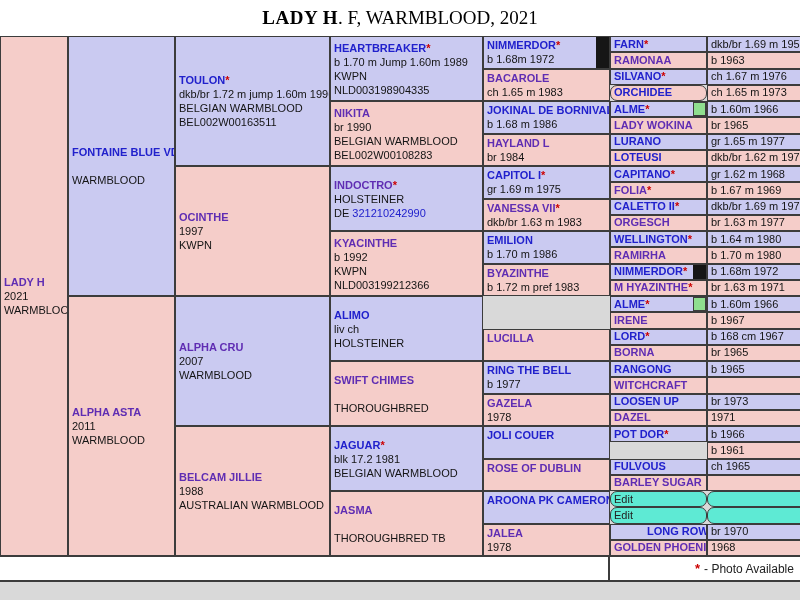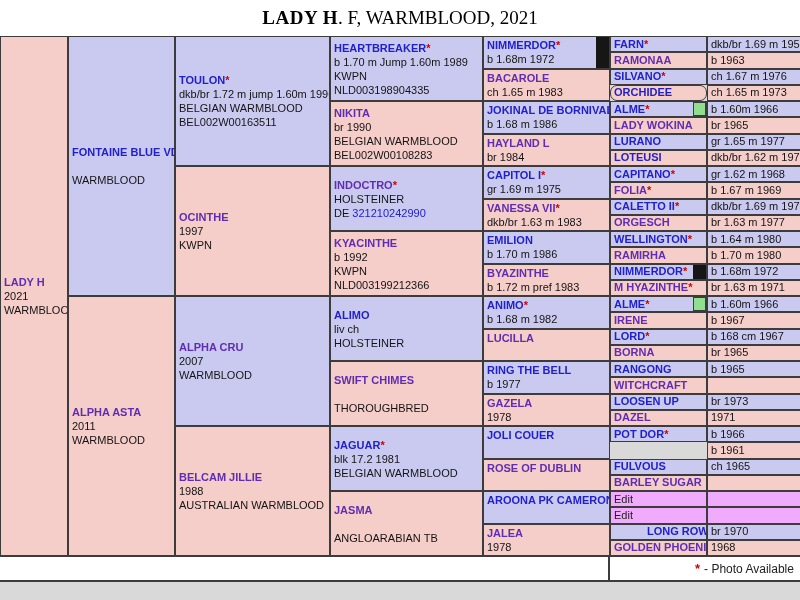--- a/index.html
+++ b/index.html
@@ -10,21 +10,21 @@
             font-family:"Liberation Serif",serif;font-size:19px;color:#000;}
   .titlebar .tname{font-weight:bold;letter-spacing:.5px;}
   #grid{position:absolute;top:36px;left:0;width:887px;height:520px;display:grid;
         grid-template-columns:68px 107px 155px 153px 127px 97px 180px;
         grid-auto-rows:16.25px;}
   .cell{position:relative;box-sizing:border-box;border:1px solid #3c3c3c;
         display:flex;flex-direction:column;justify-content:center;
         padding-left:3px;overflow:hidden;}
   .lav{background:#cacaf1;}
   .pink{background:#f5cdc9;}
-  .whitebg{background:#f0abfc;}
+  .whitebg{background:#5eead4;border-radius:7px;}
   .hname{font-size:11px;font-weight:bold;text-decoration:none;line-height:14px;white-space:nowrap;}
   .g6 .hname{line-height:13px;}
   .blue{color:#2121cc;}
   .purple{color:#5f2db3;}
   .editlink{color:#222;font-weight:normal;font-size:11px;text-decoration:none;line-height:13px;}
   .star{color:#cc0000;font-weight:bold;}
   .line{font-size:11px;color:#141414;line-height:14px;min-height:14px;white-space:nowrap;}
   .g6 .line{line-height:13px;min-height:13px;}
   .idlink{color:#2121cc;text-decoration:none;}
   .thumb{position:absolute;right:0;top:0;bottom:0;width:13px;}
@@ -117,21 +117,21 @@
         <div class="line">THOROUGHBRED</div>
       </div>
       <div class="cell lav" style="grid-area: 25 / 4 / span 4;">
         <a class="hname blue">JAGUAR<span class="star">*</span></a>
         <div class="line">blk 17.2 1981</div>
         <div class="line">BELGIAN WARMBLOOD</div>
       </div>
       <div class="cell pink" style="grid-area: 29 / 4 / span 4;">
         <a class="hname purple">JASMA<span class="star"></span></a>
         <div class="line"></div>
-        <div class="line">ANGLOARABIAN TB</div>
+        <div class="line">THOROUGHBRED TB</div>
       </div>
       <div class="cell lav" style="grid-area: 1 / 5 / span 2;">
         <a class="hname blue">NIMMERDOR<span class="star">*</span></a>
         <div class="line">b 1.68m 1972</div>
         <div class="thumb black"></div>
       </div>
       <div class="cell pink" style="grid-area: 3 / 5 / span 2;">
         <a class="hname purple">BACAROLE<span class="star"></span></a>
         <div class="line">ch 1.65 m 1983</div>
       </div>
@@ -151,24 +151,20 @@
         <a class="hname purple">VANESSA VII<span class="star">*</span></a>
         <div class="line">dkb/br 1.63 m 1983</div>
       </div>
       <div class="cell lav" style="grid-area: 13 / 5 / span 2;">
         <a class="hname blue">EMILION<span class="star"></span></a>
         <div class="line">b 1.70 m 1986</div>
       </div>
       <div class="cell pink" style="grid-area: 15 / 5 / span 2;">
         <a class="hname purple">BYAZINTHE<span class="star"></span></a>
         <div class="line">b 1.72 m pref 1983</div>
-      </div>
-      <div class="cell lav" style="grid-area: 17 / 5 / span 2;">
-        <a class="hname blue">ANIMO<span class="star">*</span></a>
-        <div class="line">b 1.68 m 1982</div>
       </div>
       <div class="cell pink" style="grid-area: 19 / 5 / span 2;">
         <a class="hname purple">LUCILLA<span class="star"></span></a>
         <div class="line"></div>
       </div>
       <div class="cell lav" style="grid-area: 21 / 5 / span 2;">
         <a class="hname blue">RING THE BELL<span class="star"></span></a>
         <div class="line">b 1977</div>
       </div>
       <div class="cell pink" style="grid-area: 23 / 5 / span 2;">

